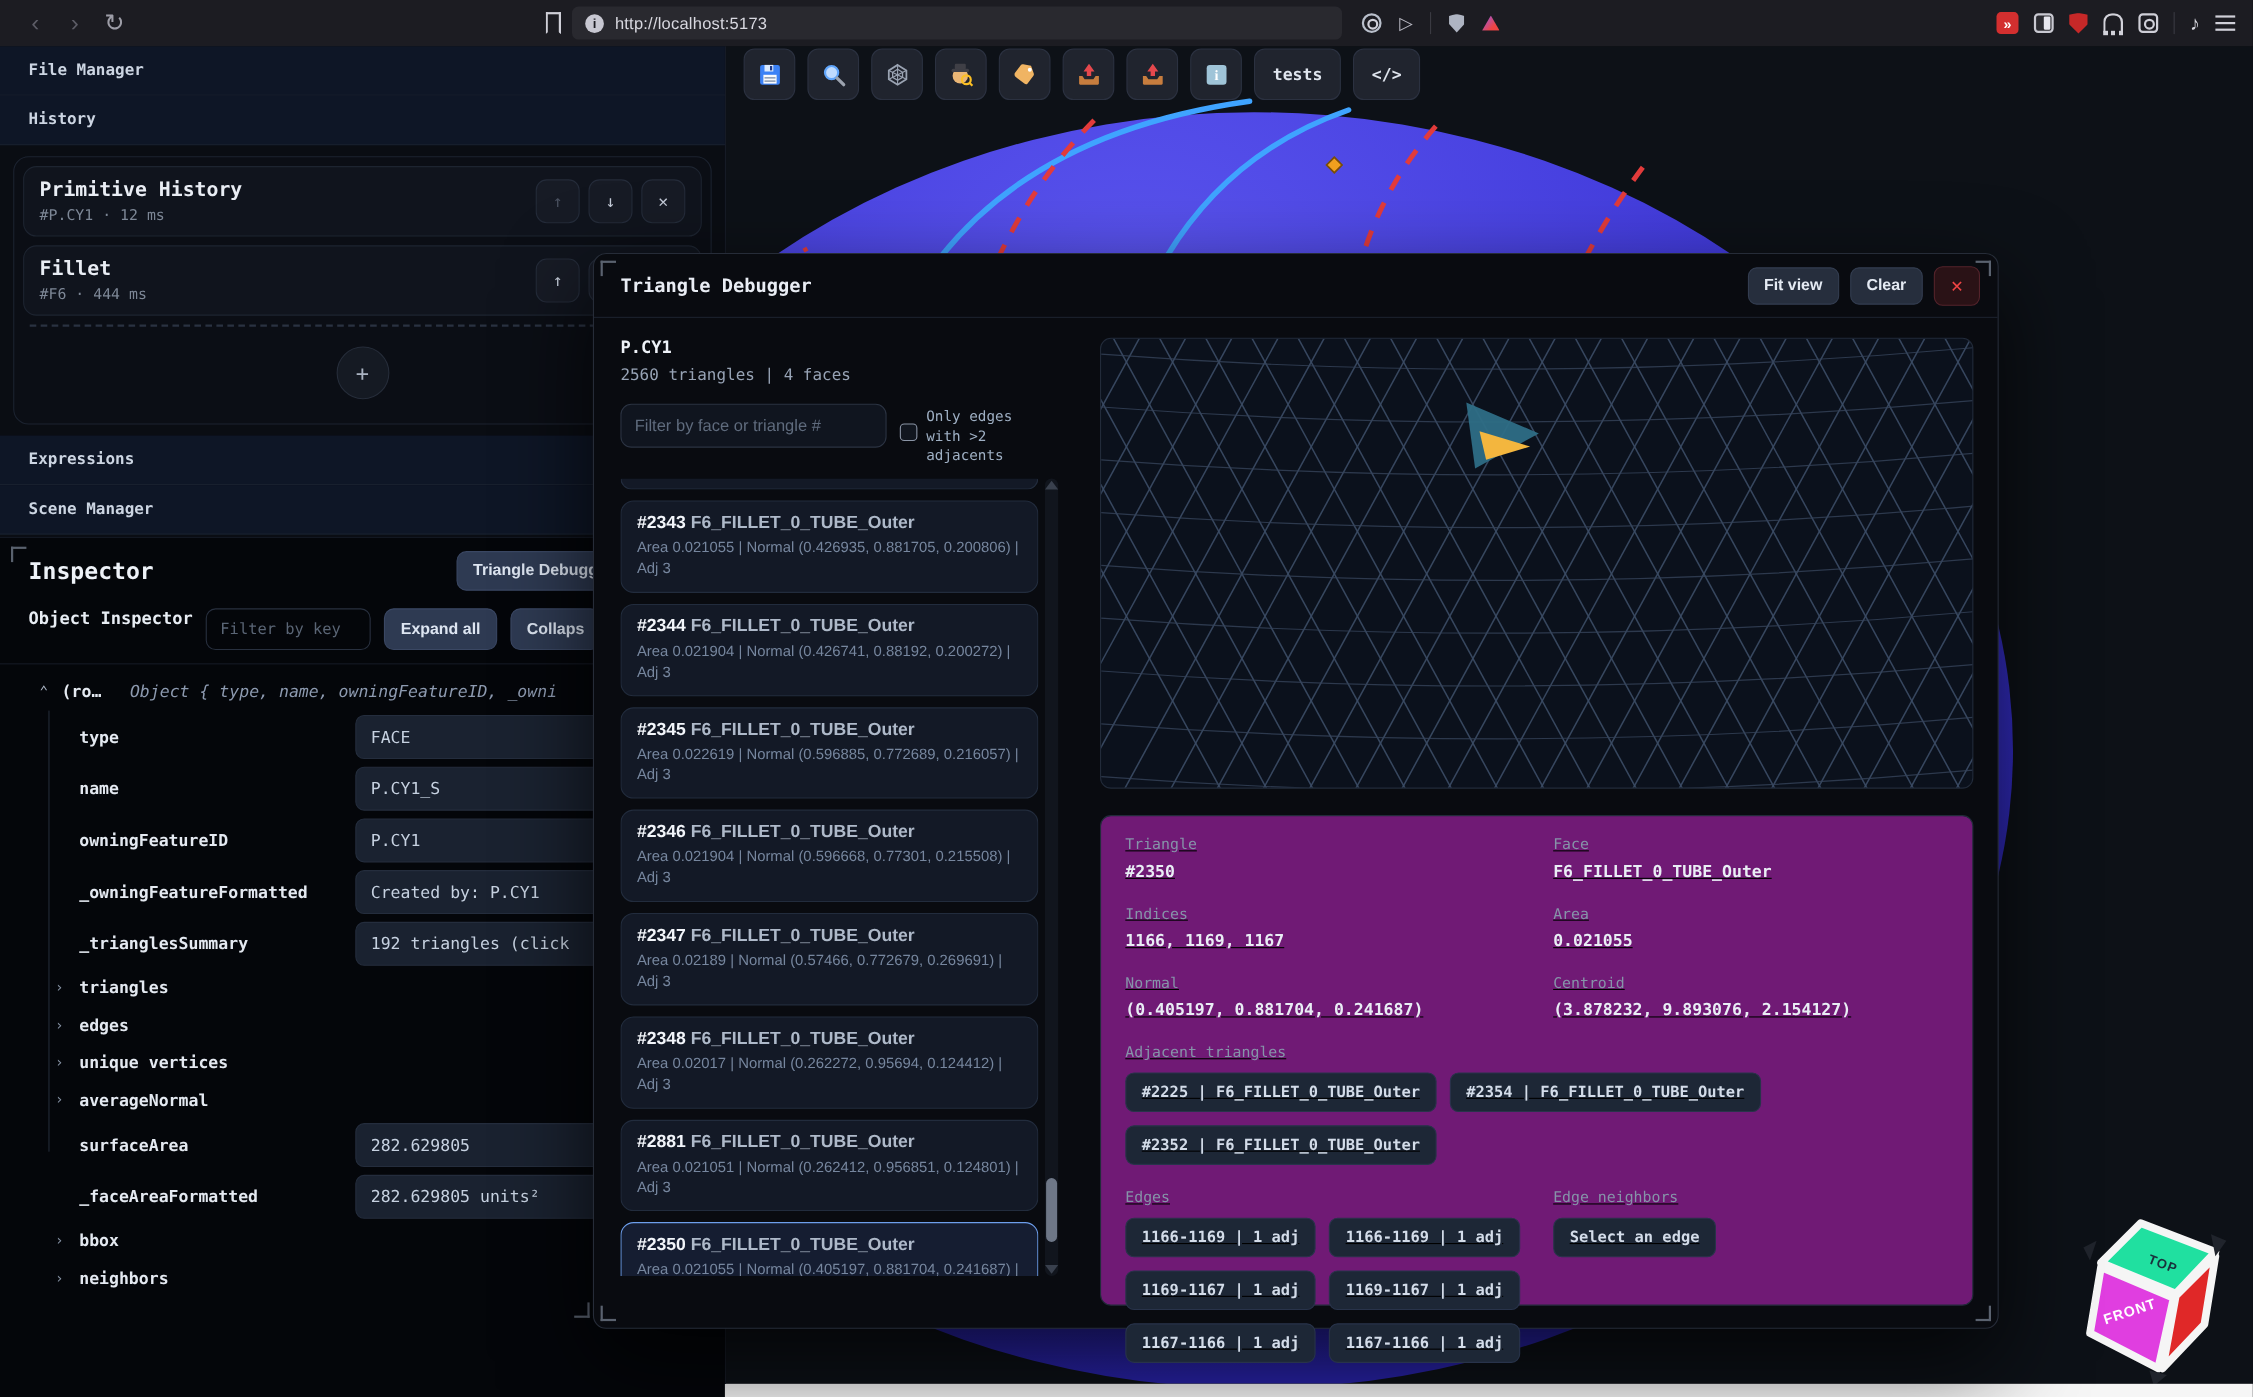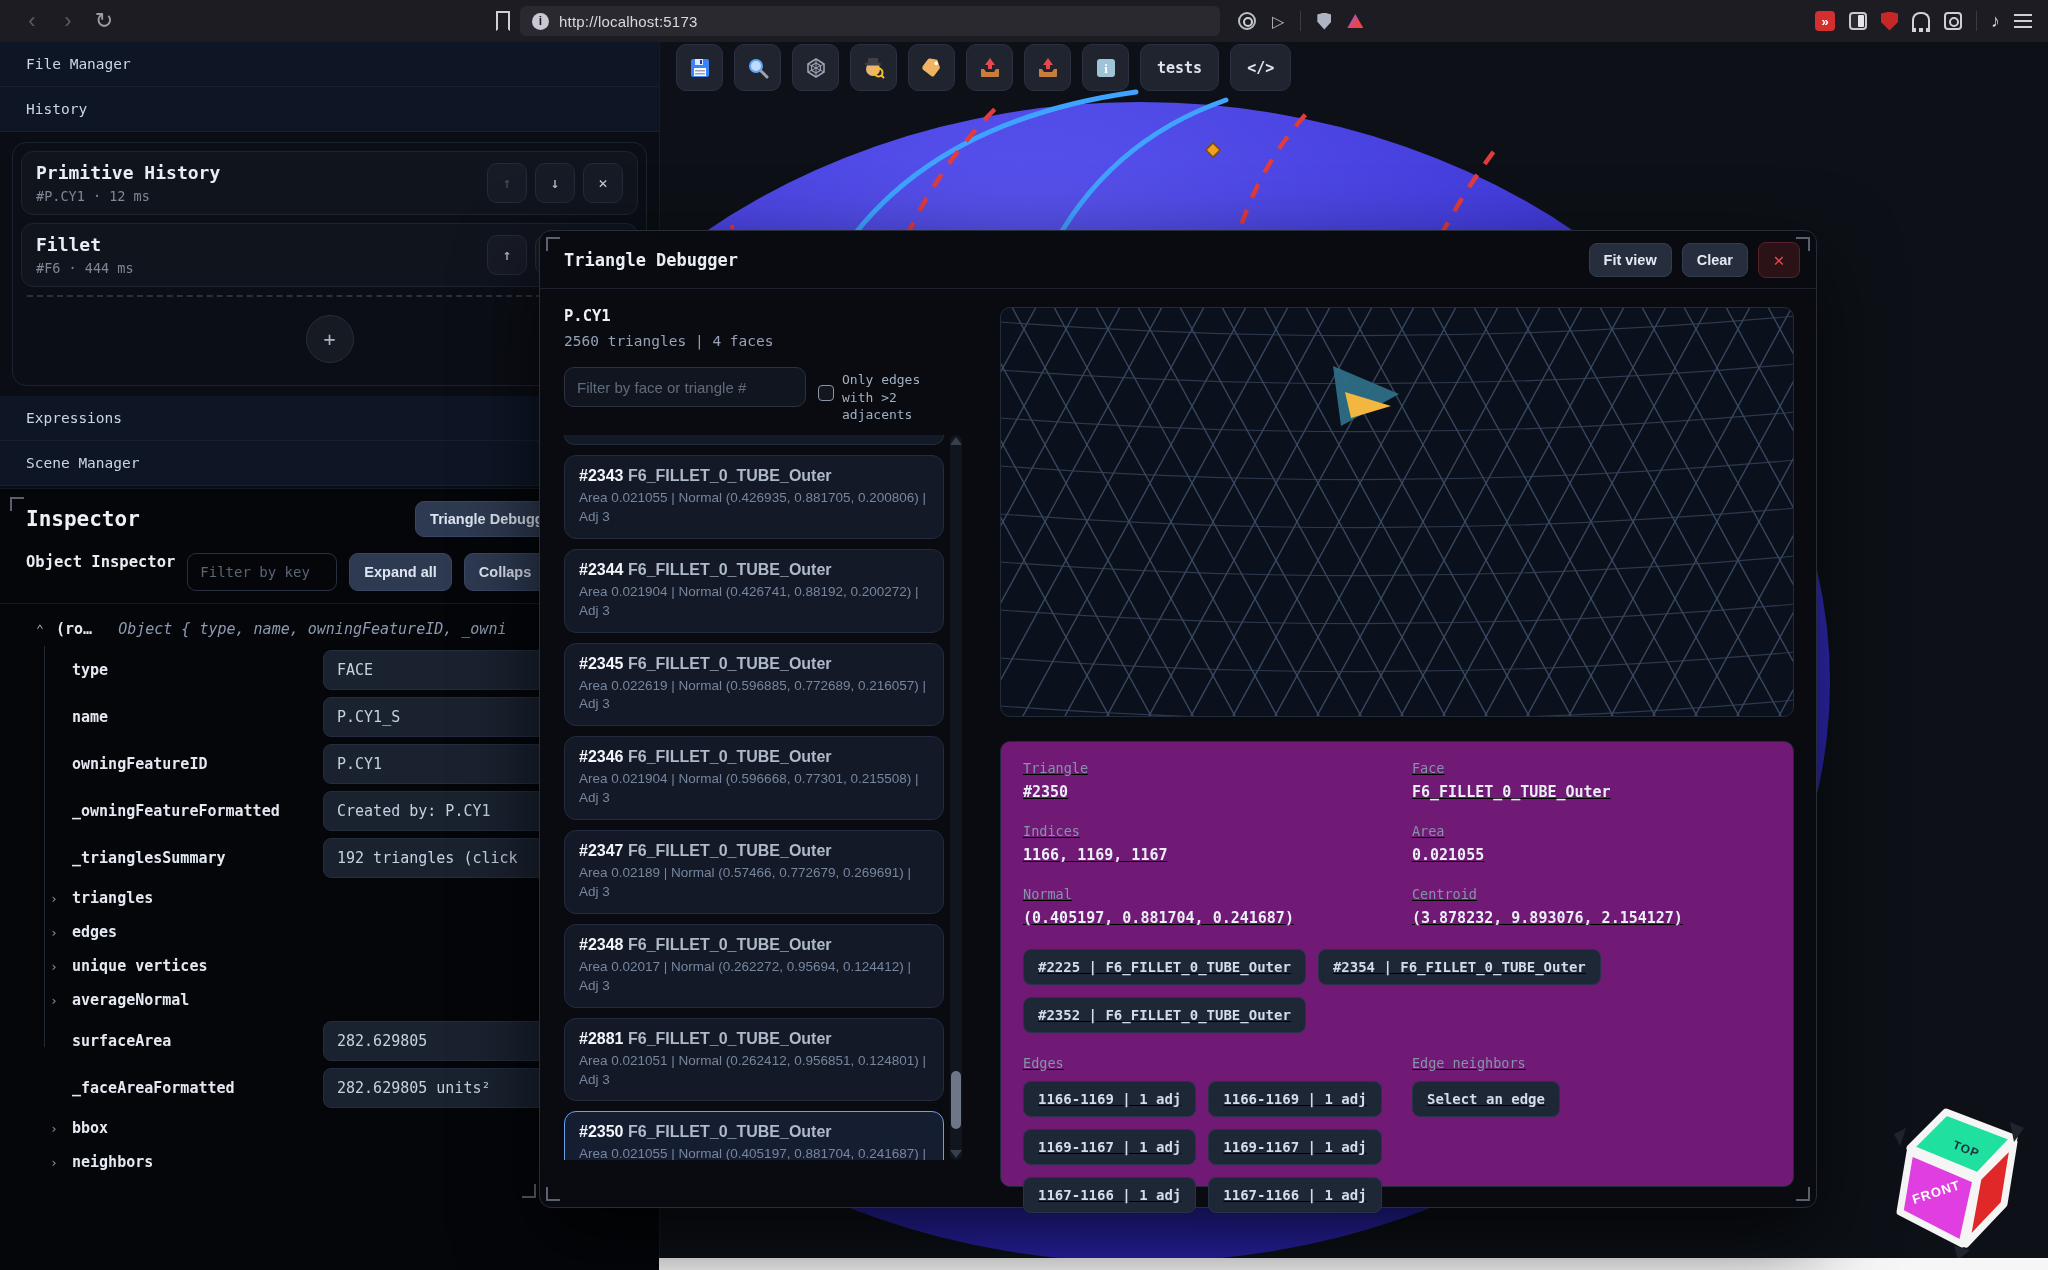--- a/index.html
+++ b/index.html
@@ -49,21 +49,21 @@
 
   
   .toolbar { position:absolute; left:676px; top:2px; display:flex; gap:11px; z-index:30; }
   .tb-btn { width:47px; height:47px; border-radius:10px; background:#20242e; border:1px solid #2b3140;
     display:flex; align-items:center; justify-content:center; color:#dfe5ee; font-weight:bold; font-size:15px; }
   .tb-btn.txt { width:auto; padding:0 16px; }
 
   
   .sidebar { position:absolute; left:0; top:0; width:660px; height:1216px; background:#0a0d13; border-right:1px solid #161b26; z-index:20; }
   .side-row { height:45px; background:#0e1626; border-bottom:1px solid #18202e; display:flex; align-items:center;
-    padding-left:26px; color:#ccd5e2; font-size:14.5px; font-weight:normal; }
+    padding-left:26px; color:#ccd5e2; font-size:14.5px; font-weight:bold; }
   .history-panel { margin:10px 12px; border:1px solid #1c2330; border-radius:14px; background:#0b0e15; padding:8px; }
   .hist-item { background:#10141d; border:1px solid #1d2430; border-radius:12px; padding:10px 14px; margin-bottom:8px;
     display:flex; align-items:center; }
   .hist-text { flex:1; }
   .hist-title { color:#e9edf4; font-size:18px; font-weight:bold; }
   .hist-meta { color:#7d8796; font-size:13.5px; margin-top:5px; }
   .hist-btns { display:flex; gap:8px; }
   .sq-btn { width:40px; height:40px; border-radius:10px; background:#171b25; border:1px solid #242b39;
     color:#c4cbd8; font-size:15px; display:flex; align-items:center; justify-content:center; }
   .sq-btn.dim { color:#4a5160; }
@@ -576,20 +576,21 @@
               <div class="d-label">Normal</div>
               <div class="d-value">(0.405197, 0.881704, 0.241687)</div>
             </div>
             <div>
               <div class="d-label">Centroid</div>
               <div class="d-value">(3.878232, 9.893076, 2.154127)</div>
             </div>
           </div>
 
           <div class="d-section">
+            <div class="d-label">Adjacent triangles</div>
             <div class="chips">
               <span class="chip">#2225 | F6_FILLET_0_TUBE_Outer</span>
               <span class="chip">#2354 | F6_FILLET_0_TUBE_Outer</span>
               <span class="chip">#2352 | F6_FILLET_0_TUBE_Outer</span>
             </div>
           </div>
 
           <div class="split">
             <div>
               <div class="d-label">Edges</div>

